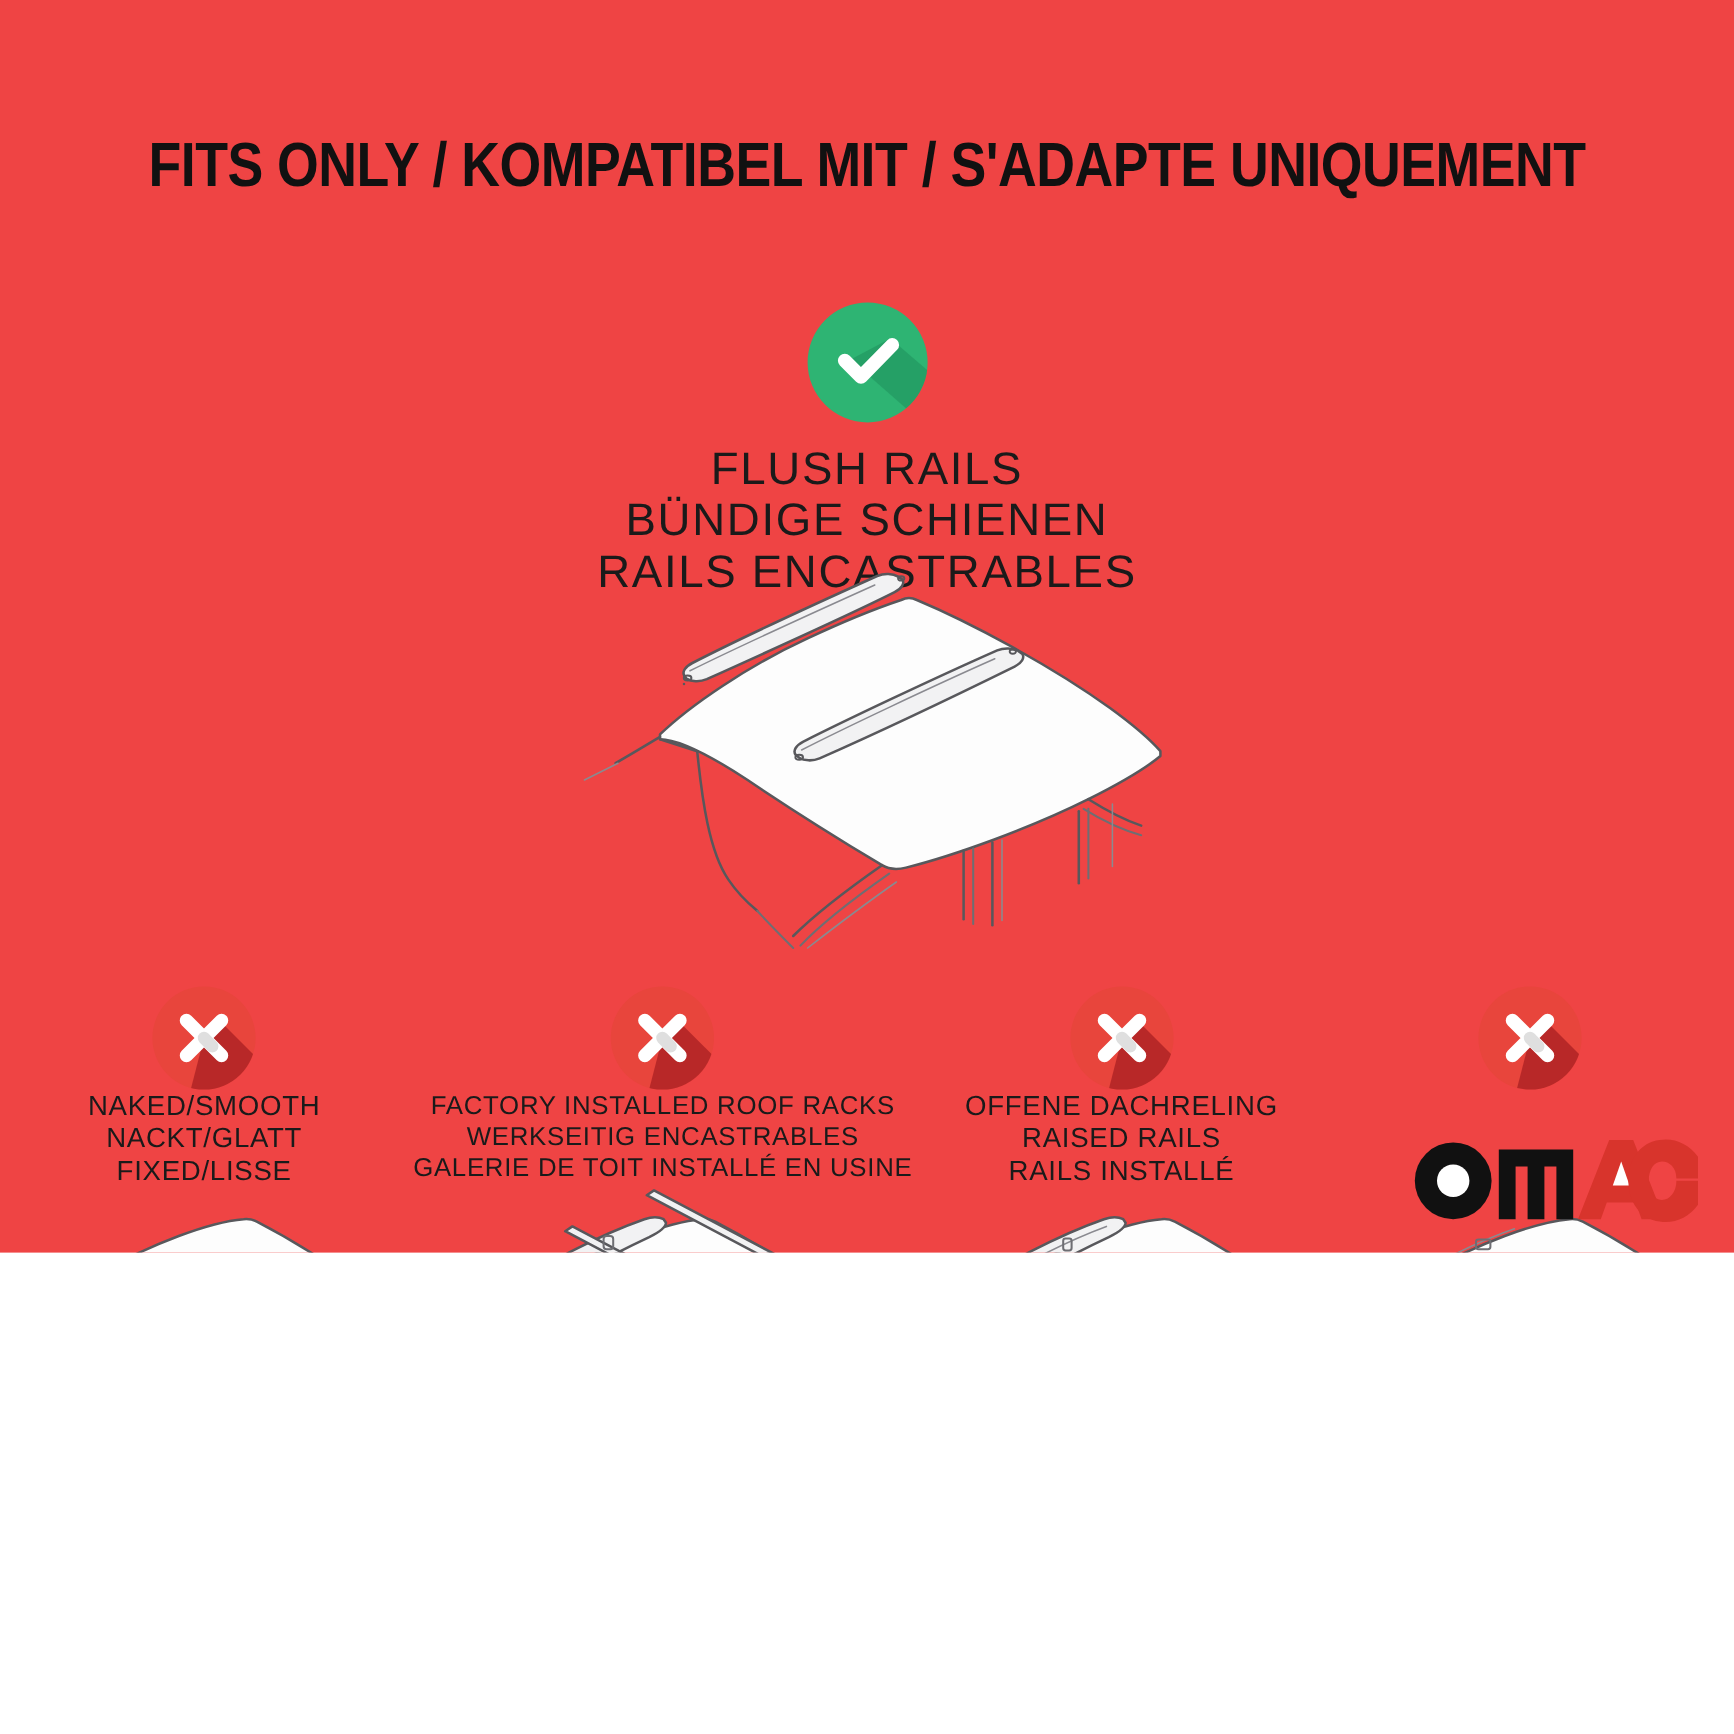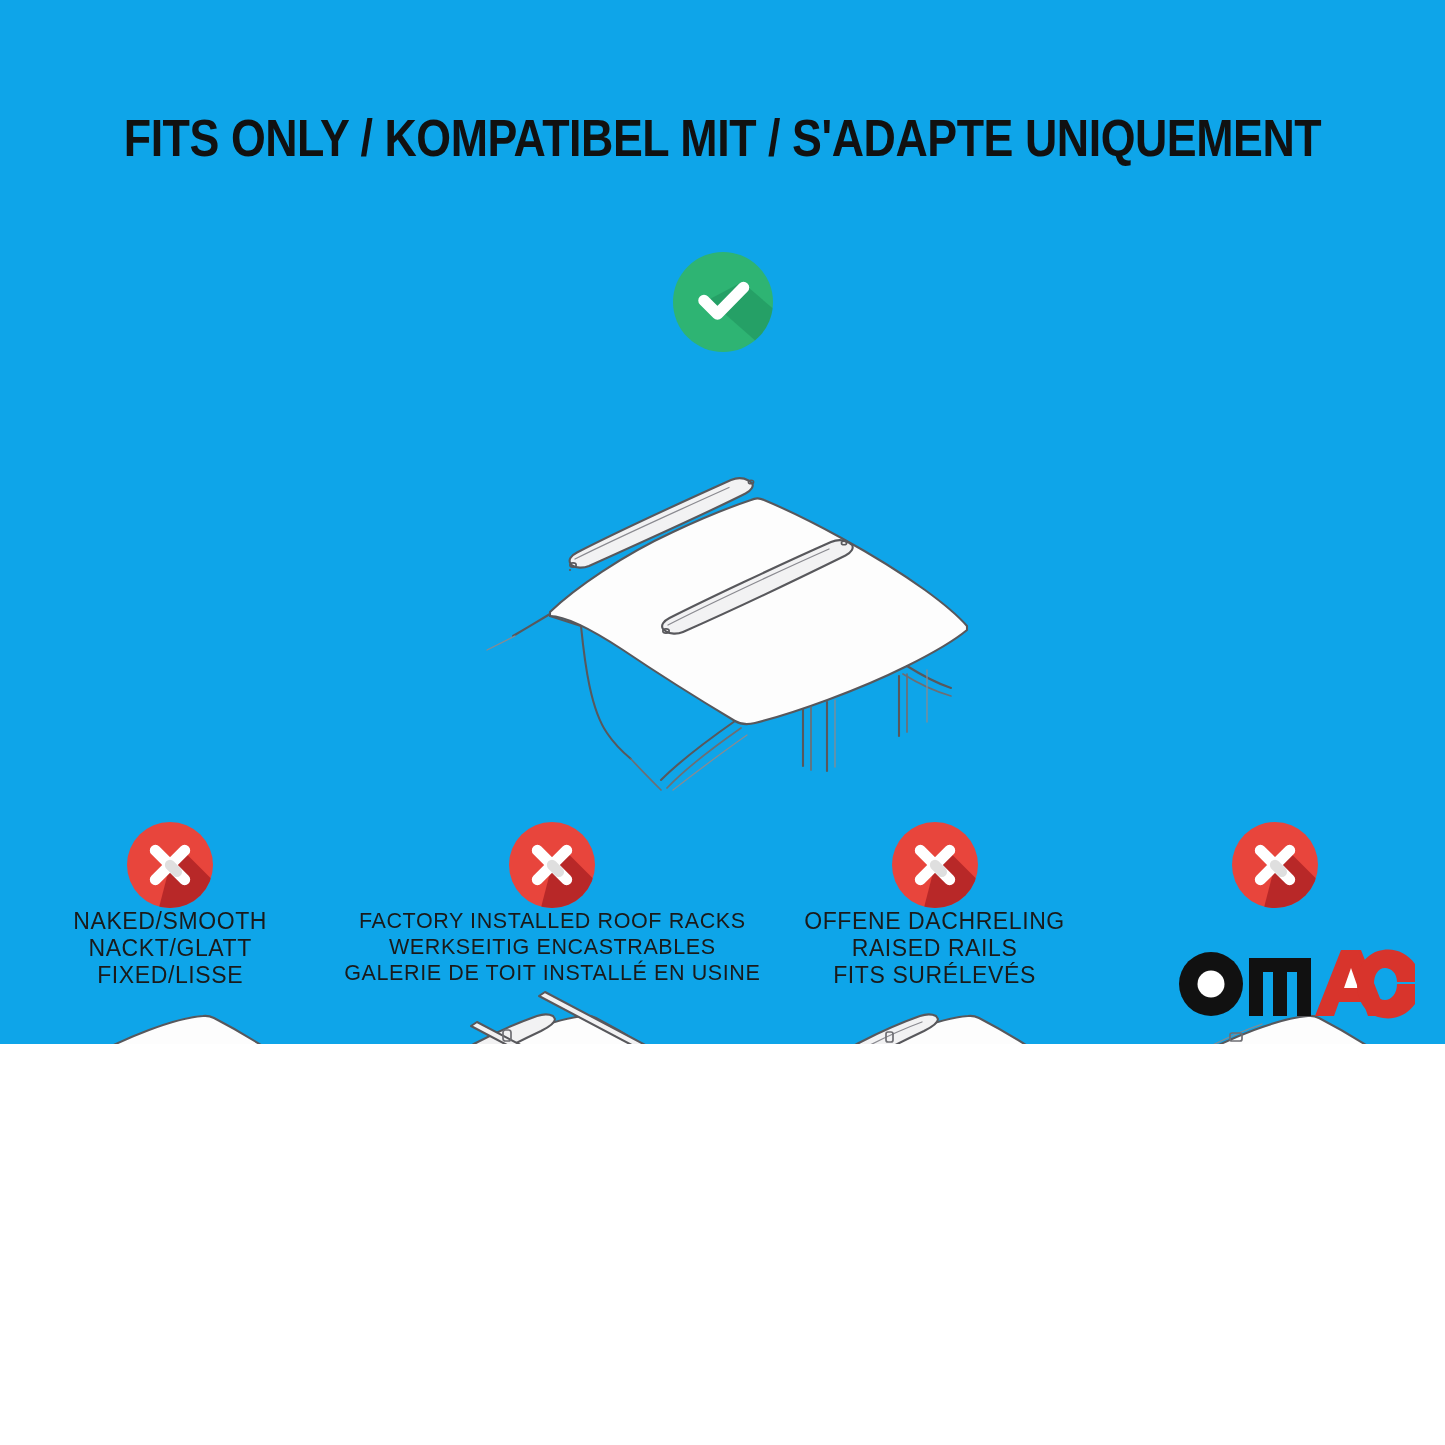--- a/index.html
+++ b/index.html
@@ -4,21 +4,21 @@
 <style>
   html, body {
     margin: 0;
     padding: 0;
     background: #ffffff;
   }
   #canvas {
     position: relative;
     width: 1445px;
     height: 1044px;
-    background: #0ea5e9;
+    background: #ef4444;
     font-family: "Liberation Sans", sans-serif;
     overflow: hidden;
   }
 
   
   .title {
     position: absolute;
     left: 0;
     top: 108px;
     width: 1445px;
@@ -146,20 +146,25 @@
             </clipPath>
         </defs>
         <circle cx="50" cy="50" r="50" fill="#2eb473"></circle>
         <g clip-path="url(#okClip)">
           <path d="M37 47 L52 62 L100 104 L104 60 L69 30 Z" fill="#1f8f5b" opacity="0.55"></path>
         </g>
         <path d="M31 48.5 L44.5 62 L70.5 35.5" fill="none" stroke="#ffffff" stroke-width="11.5" stroke-linecap="round" stroke-linejoin="round"></path>
       </svg>
     </div>
 
+    <div class="hero-labels">
+      <div class="hero-line">FLUSH RAILS</div>
+      <div class="hero-line">BÜNDIGE SCHIENEN</div>
+      <div class="hero-line">RAILS ENCASTRABLES</div>
+    </div>
   </div>
 
   <div class="hero-art">
     <svg viewBox="0 0 560 320" width="560" height="320" aria-hidden="true">
 
       <path class="fillRoof" d="M95 142 C120 118 168 85 218 62 C252 46 278 36 296 30
                C300 28 305 28 309 30
                C352 48 420 84 470 120 C492 136 505 148 512 156
                L512 160 C500 170 480 182 452 196
                C404 220 340 243 300 253
@@ -346,21 +351,21 @@
           <g clip-path="url(#xc3)">
             <path d="M50 50 L66 34 L112 80 L112 112 L34 112 Z" fill="#a81f22" opacity="0.75"></path>
           </g>
           <path d="M33 33 L67 67 M67 33 L33 67" fill="none" stroke="#ffffff" stroke-width="13" stroke-linecap="round"></path>
           <path d="M50 50 L58 58" fill="none" stroke="#d9d9d9" stroke-width="12" stroke-linecap="round" opacity="0.85"></path>
         </svg>
       </div>
       <div class="col-labels">
         <div class="col-line">OFFENE DACHRELING</div>
         <div class="col-line">RAISED RAILS</div>
-        <div class="col-line">FITS SURÉLEVÉS</div>
+        <div class="col-line">RAILS INSTALLÉ</div>
       </div>
       <div class="col-art" style="top:192px">
         <svg viewBox="0 0 330 215" width="330" height="215" aria-hidden="true">
           <path class="fillRoof" d="M40 72 C62 54 104 31 144 16 C168 7 186 3 198 2
                    C202 1.5 206 2.5 209 4
                    C240 20 274 42 300 61 C312 70 320 76 324 80
                    L324 84 C316 90 302 98 284 107
                    C250 123 206 139 176 146 C170 147.5 164 147 160 145
                    C134 131 96 109 66 90 C50 80 42 74 40 74 Z"></path>
           <path class="ln" d="M40 73 C31 78 18 85 8 90"></path>

